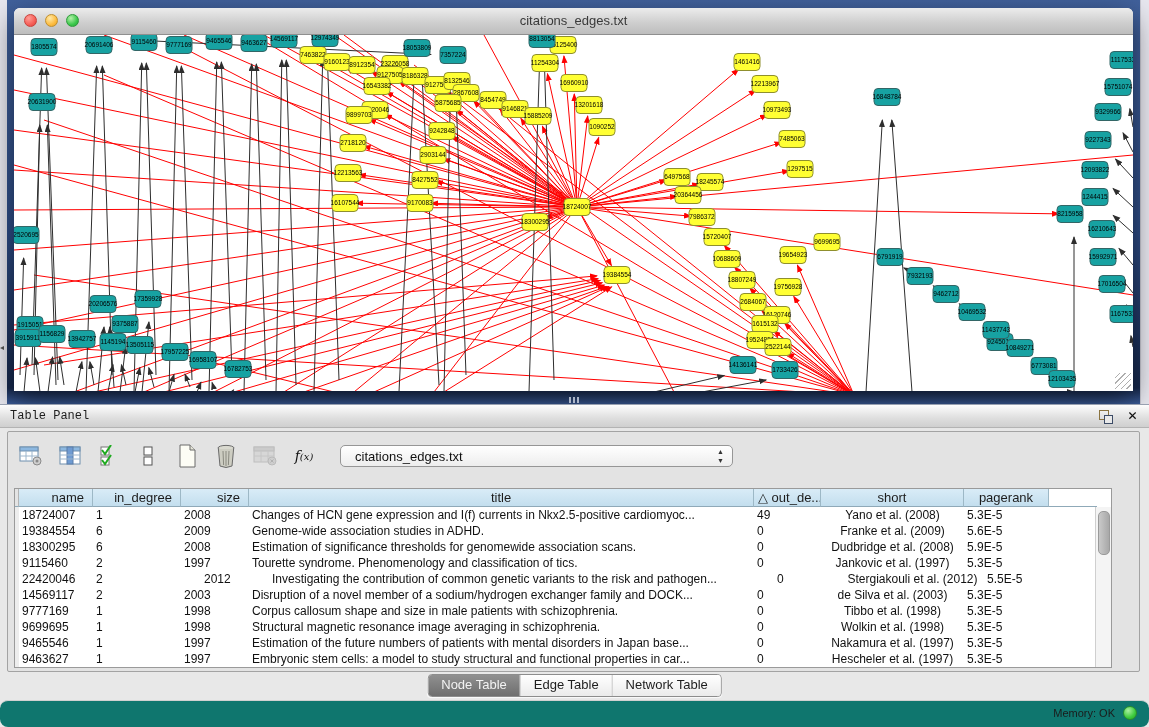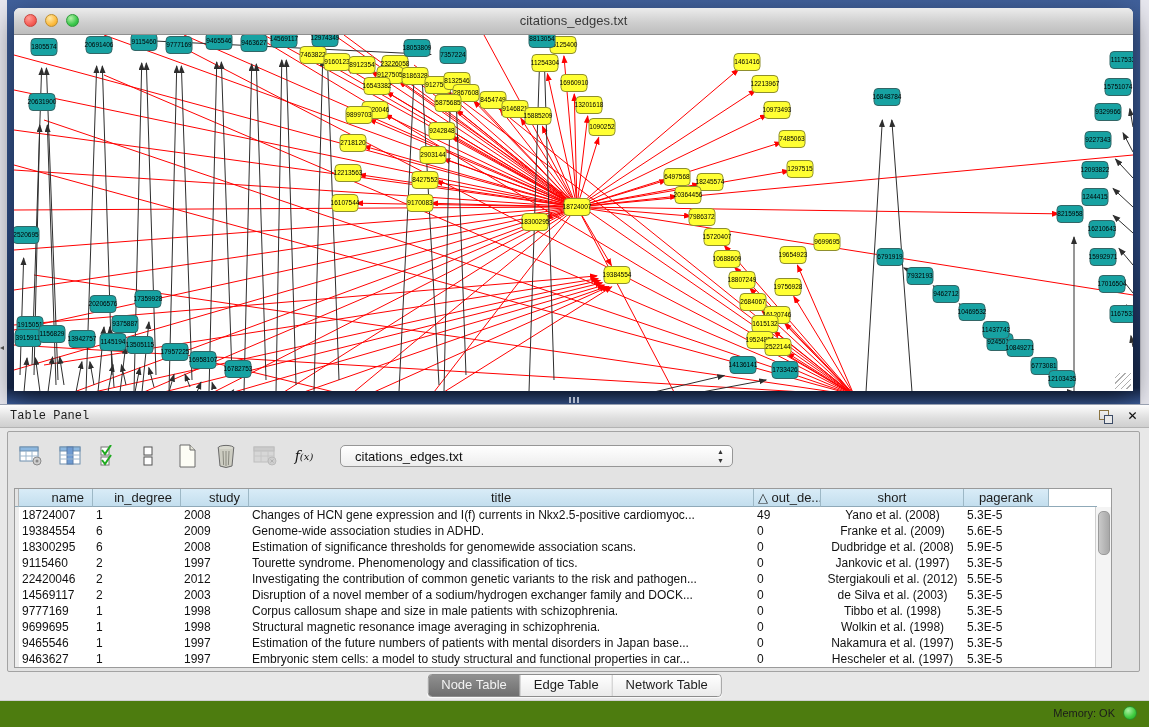--- a/index.html
+++ b/index.html
@@ -80,21 +80,21 @@
 
   
   #table-tabs{position:absolute;left:50%;transform:translateX(-50%);top:674px;height:21px;display:flex;
     border:1px solid #8d8d8d;border-radius:4px;overflow:hidden;background:#fff;box-shadow:0 1px 1px rgba(255,255,255,.8);}
   .tab{padding:0 13px;font-size:13px;line-height:20px;color:#1d1d1d;
     background:linear-gradient(180deg,#ffffff,#ebebeb);border-right:1px solid #b9b9b9;}
   .tab:last-child{border-right:none;}
   .tab.active{background:linear-gradient(180deg,#909090,#6e6e6e);color:#f3f3f3;}
 
   
-  #status-bar{position:absolute;left:0;bottom:0;width:1149px;height:26px;background:#4d7c0f;border-top:1px solid #d0d0d0;}
+  #status-bar{position:absolute;left:0;bottom:0;width:1149px;height:26px;background:#0f766e;border-top:1px solid #d0d0d0;border-radius:8px;}
   #status-bar .mem{position:absolute;right:34px;top:6px;font-size:11px;color:#1b1b1b;}
   #status-dot{position:absolute;right:12px;top:5px;width:14px;height:14px;border-radius:50%;
     background:radial-gradient(circle at 35% 30%,#a9f0a0,#3ecb3e 60%,#27a427);border:1px solid #2a8f2a;box-sizing:border-box;}
 </style>
 </head>
 <body>
 
 <div id="app">
 
   <div id="network-area">
@@ -770,21 +770,21 @@
         <span class="val">citations_edges.txt</span>
         <span class="stepper">▲<br>▼</span>
       </span>
     </div>
 
     <div id="node-table">
       <div id="thead">
           <div class="th gutter" style="width: 4px;"></div>
           <div class="th right" style="width: 74px;">name</div>
           <div class="th right" style="width: 88px;">in_degree</div>
-          <div class="th right" style="width: 68px;">study</div>
+          <div class="th right" style="width: 68px;">size</div>
           <div class="th center" style="width: 505px;">title</div>
           <div class="th left" style="width: 67px;">△ out_de...</div>
           <div class="th center" style="width: 143px;">short</div>
           <div class="th center" style="width: 85px;">pagerank</div>
           <div class="th filler" style="width: 48px;"></div>
         </div>
       <div id="tbody">
           <div class="tr">
             <div class="td gutter" style="width: 4px;"></div>
             <div class="td" style="width: 74px;">18724007</div>
@@ -822,21 +822,21 @@
             <div class="td" style="width: 68px;">1997</div>
             <div class="td" style="width: 505px;">Tourette syndrome. Phenomenology and classification of tics.</div>
             <div class="td" style="width: 67px;">0</div>
             <div class="td center" style="width: 143px;">Jankovic et al. (1997)</div>
             <div class="td" style="width: 85px;">5.3E-5</div>
           </div>
           <div class="tr">
             <div class="td gutter" style="width: 4px;"></div>
             <div class="td" style="width: 74px;">22420046</div>
             <div class="td" style="width: 88px;">2</div>
-            <div class="td" style="width: 68px;">2012</div>
+            <div class="td" style="width: 68px; margin-left: 20px;">2012</div>
             <div class="td" style="width: 505px;">Investigating the contribution of common genetic variants to the risk and pathogen...</div>
             <div class="td" style="width: 67px;">0</div>
             <div class="td center" style="width: 143px;">Stergiakouli et al. (2012)</div>
             <div class="td" style="width: 85px;">5.5E-5</div>
           </div>
           <div class="tr">
             <div class="td gutter" style="width: 4px;"></div>
             <div class="td" style="width: 74px;">14569117</div>
             <div class="td" style="width: 88px;">2</div>
             <div class="td" style="width: 68px;">2003</div>

